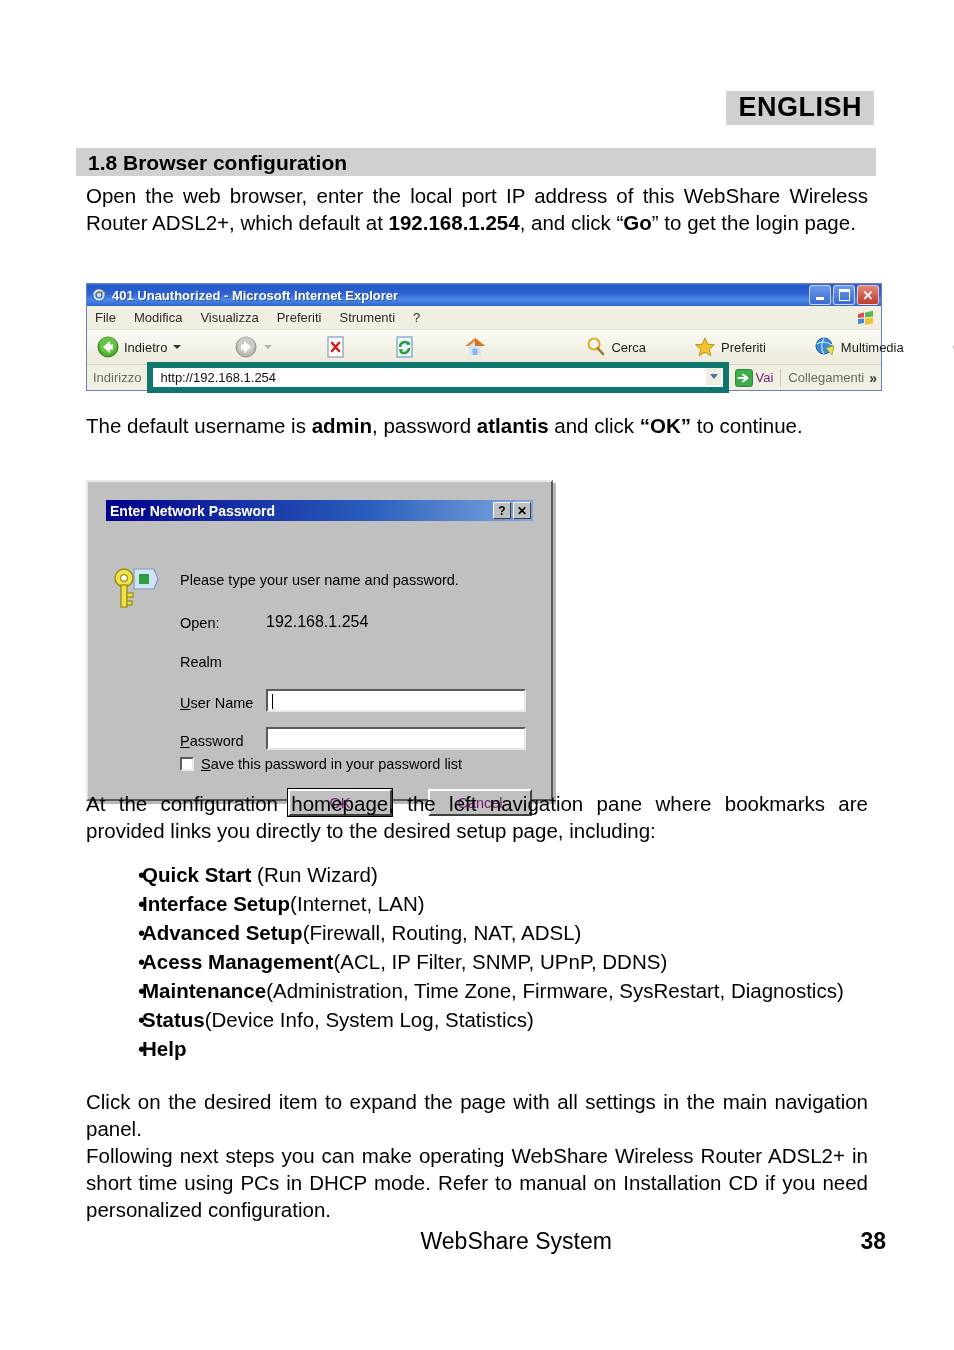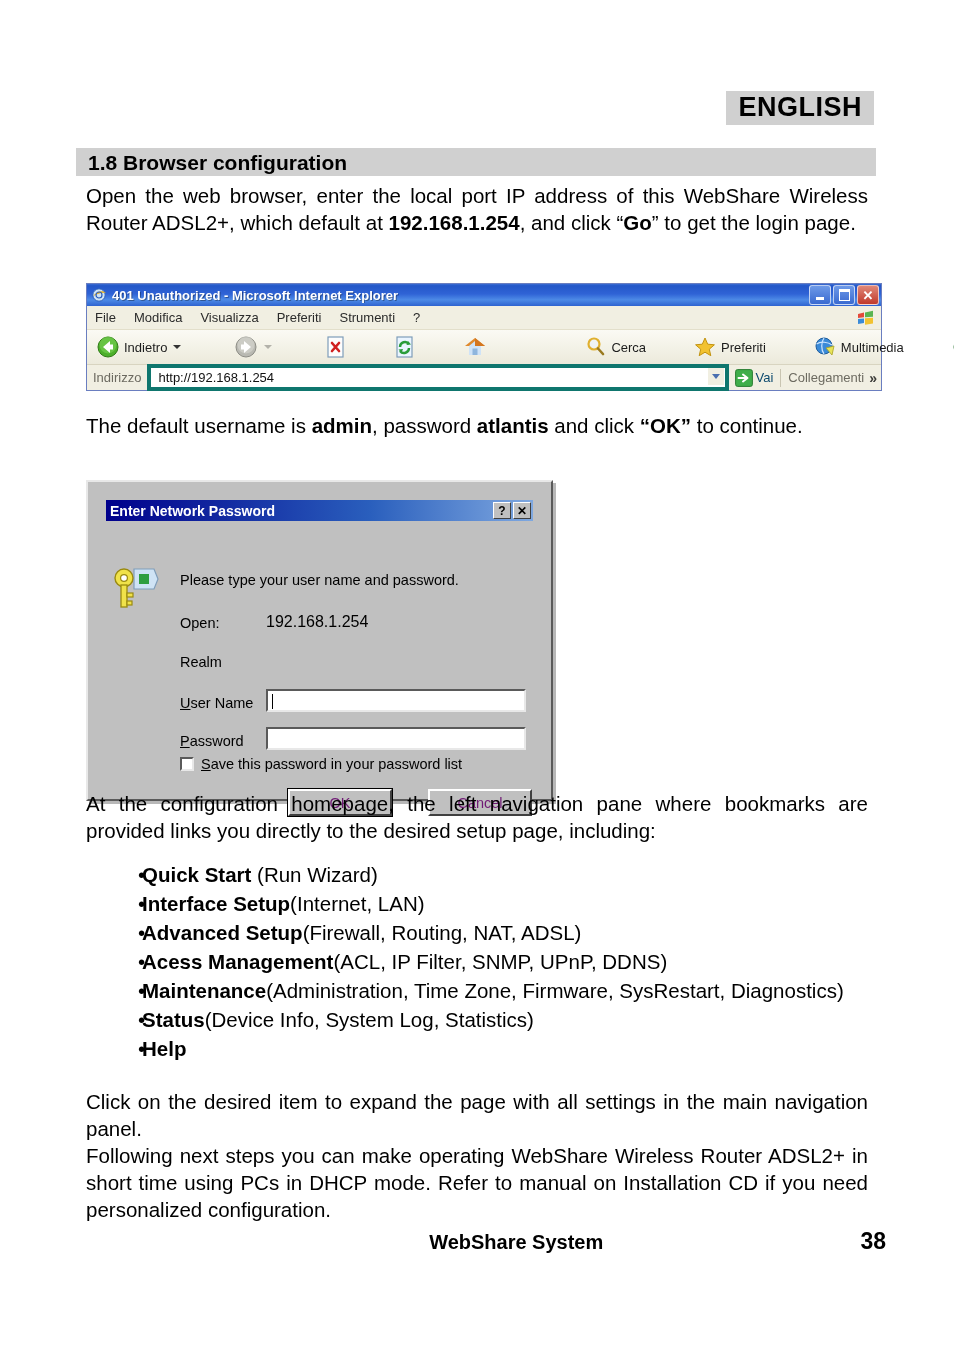--- a/index.html
+++ b/index.html
@@ -189,21 +189,21 @@
   .addr-label {
     font-size: 13px;
     color: #6c6a60;
     margin-right: 6px;
     white-space: nowrap;
   }
   .addr-input {
     flex: 1 1 auto;
     height: 19px;
     background: #ffffff;
-    border: 4px solid #0f766e;
+    border: 6px solid #0f766e;
     display: flex;
     align-items: center;
     padding-left: 7px;
     font-size: 13px;
     color: #111;
     position: relative;
     min-width: 0;
   }
   .addr-drop {
     width: 16px; height: 17px;
@@ -214,21 +214,21 @@
   .addr-drop .ar {
     width: 0; height: 0;
     border-left: 4px solid transparent;
     border-right: 4px solid transparent;
     border-top: 5px solid #4a6fb0;
   }
   .go-btn {
     display: flex; align-items: center;
     margin-left: 6px; white-space: nowrap;
   }
-  .go-label { font-size: 13px; margin-left: 3px; color: #0c4a6e; }
+  .go-label { font-size: 13px; margin-left: 3px; color: #701a75; }
   .links-sep { width: 1px; height: 18px; background: #c9c5b2; margin: 0 7px; }
   .links-label { font-size: 13px; color: #6c6a60; white-space: nowrap; }
   .chev { font-size: 14px; color: #3b3b38; margin-left: 5px; font-weight: bold; }
 
   
   .pwd-dialog {
     position: absolute;
     left: 86px; top: 480px;
     width: 467px;
     background: #c0c0c0;
@@ -345,22 +345,22 @@
   .footer {
     position: absolute;
     left: 86px; top: 1228px;
     width: 800px;
     display: flex;
     align-items: baseline;
   }
   .footer-title {
     flex: 1 1 auto;
     text-align: center;
-    font-size: 20px;
-    font-weight: bold;
+    font-size: 23px;
+    font-weight: normal;
     padding-left: 86px;
   }
   .footer-page {
     flex: 0 0 auto;
     font-size: 23px;
     font-weight: bold;
   }
 </style>
 </head>
 <body>

